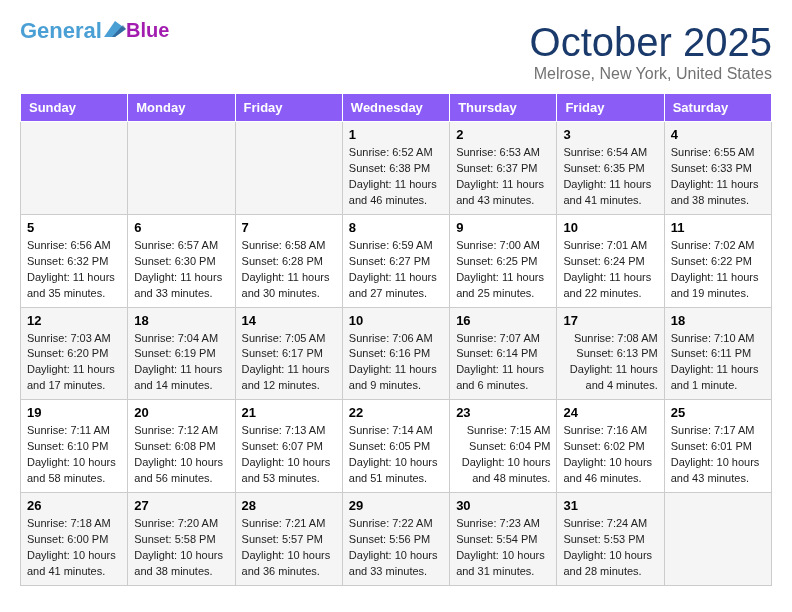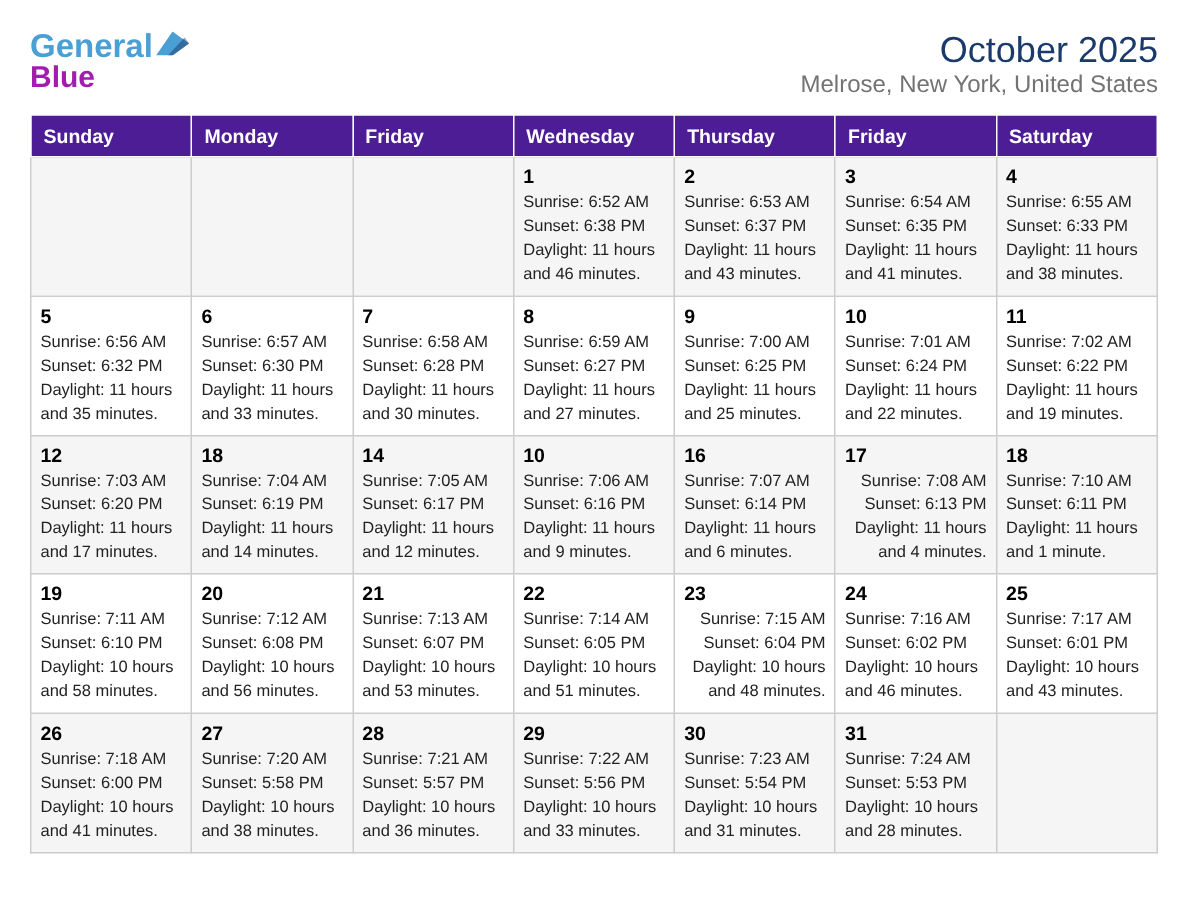--- a/index.html
+++ b/index.html
@@ -11,51 +11,51 @@
       padding: 20px;
     }
     .header {
       display: flex;
       justify-content: space-between;
       align-items: flex-start;
       margin-bottom: 10px;
     }
     .logo {
       display: flex;
-      flex-direction: column;
+      flex-direction: row;
       align-items: flex-start;
     }
     .logo-text {
       font-size: 22px;
       font-weight: bold;
       color: #1a3a6b;
       line-height: 1;
     }
     .logo-text span {
       color: #4a9fd4;
     }
     .title-area {
       text-align: right;
     }
     .month-title {
-      font-size: 24px;
+      font-size: 40px;
       color: #1a3a6b;
       font-weight: normal;
     }
     .location {
       font-size: 16px;
       color: #737373;
     }
     table {
       width: 100%;
       border-collapse: collapse;
       font-size: 11px;
     }
     thead tr th {
-      background-color: #4c1d95;
+      background-color: #8b5cf6;
       color: #fff;
       text-align: left;
       padding: 6px 8px;
       font-size: 13px;
       font-weight: bold;
       border: 1px solid #fff;
     }
     tbody tr td {
       border: 1px solid #ccc;
       vertical-align: top;

